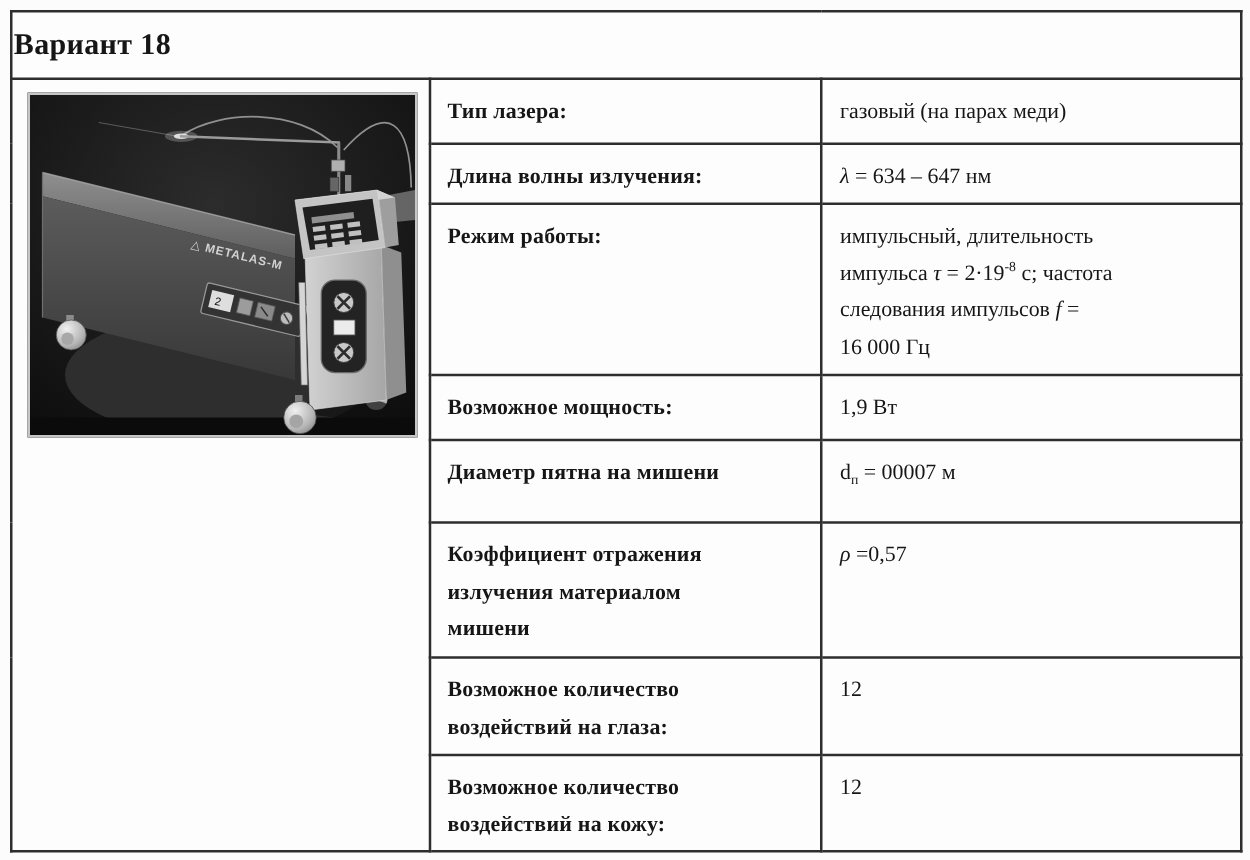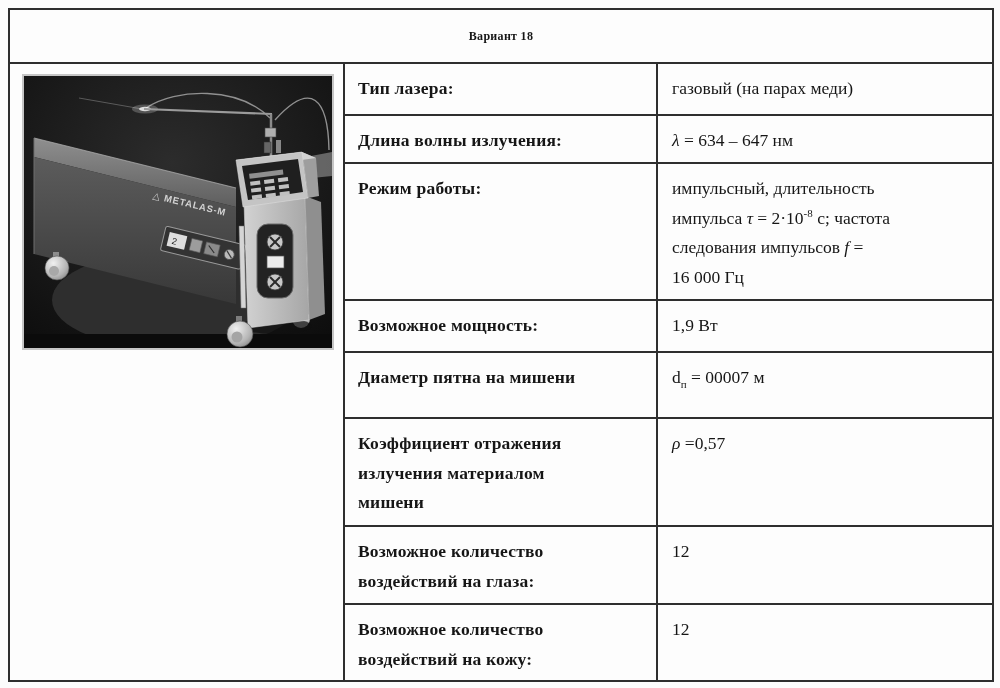--- a/index.html
+++ b/index.html
@@ -7,21 +7,21 @@
   .page{
     width:1000px;height:688px;background:#fcfcfc;box-sizing:border-box;
     padding:8px 8px 0 8px;position:relative;overflow:hidden;
   }
   table.spec-table{
     border-collapse:collapse;table-layout:fixed;width:984px;
     color:#161616;
   }
   .spec-table th,.spec-table td{border:2px solid #2e2e2e;background:#fdfdfd;}
   .spec-table th{
-    height:50px;font-size:12px;font-weight:bold;text-align:center;
+    height:50px;font-size:24px;font-weight:bold;text-align:left;
     vertical-align:middle;letter-spacing:.3px;
   }
   .spec-table td{vertical-align:top;}
   .label-cell{padding:10px 8px 6px 13px;margin-left:16px;}
   .value-cell{padding:10px 8px 6px 14px;}
   .label{
     font-weight:bold;font-size:17.5px;line-height:1.7;white-space:pre-line;
     letter-spacing:.2px;
   }
   .value{font-size:17.5px;line-height:1.7;white-space:pre-line;font-family:Liberation Serif, serif;}
@@ -187,21 +187,21 @@
     <td class="value-cell">
       <span class="value"><span class="it">λ</span><span> = 634 – 647 нм</span></span>
     </td>
   </tr>
         <tr style="height: 124px;">
     <td class="label-cell">
       <span class="label">Режим работы:</span>
     </td>
     <td class="value-cell">
       <span class="value"><span>импульсный, длительность
-импульса </span><span class="it">τ</span><span> = 2·10</span><span class="sup">-8</span><span> с; частота
+импульса </span><span class="it">τ</span><span> = 2·19</span><span class="sup">-8</span><span> с; частота
 следования импульсов </span><span class="it">f</span><span> =
 16 000 Гц</span></span>
     </td>
   </tr>
         <tr style="height: 52px;">
     <td class="label-cell">
       <span class="label">Возможное мощность:</span>
     </td>
     <td class="value-cell">
       <span class="value"><span>1,9 Вт</span></span>

